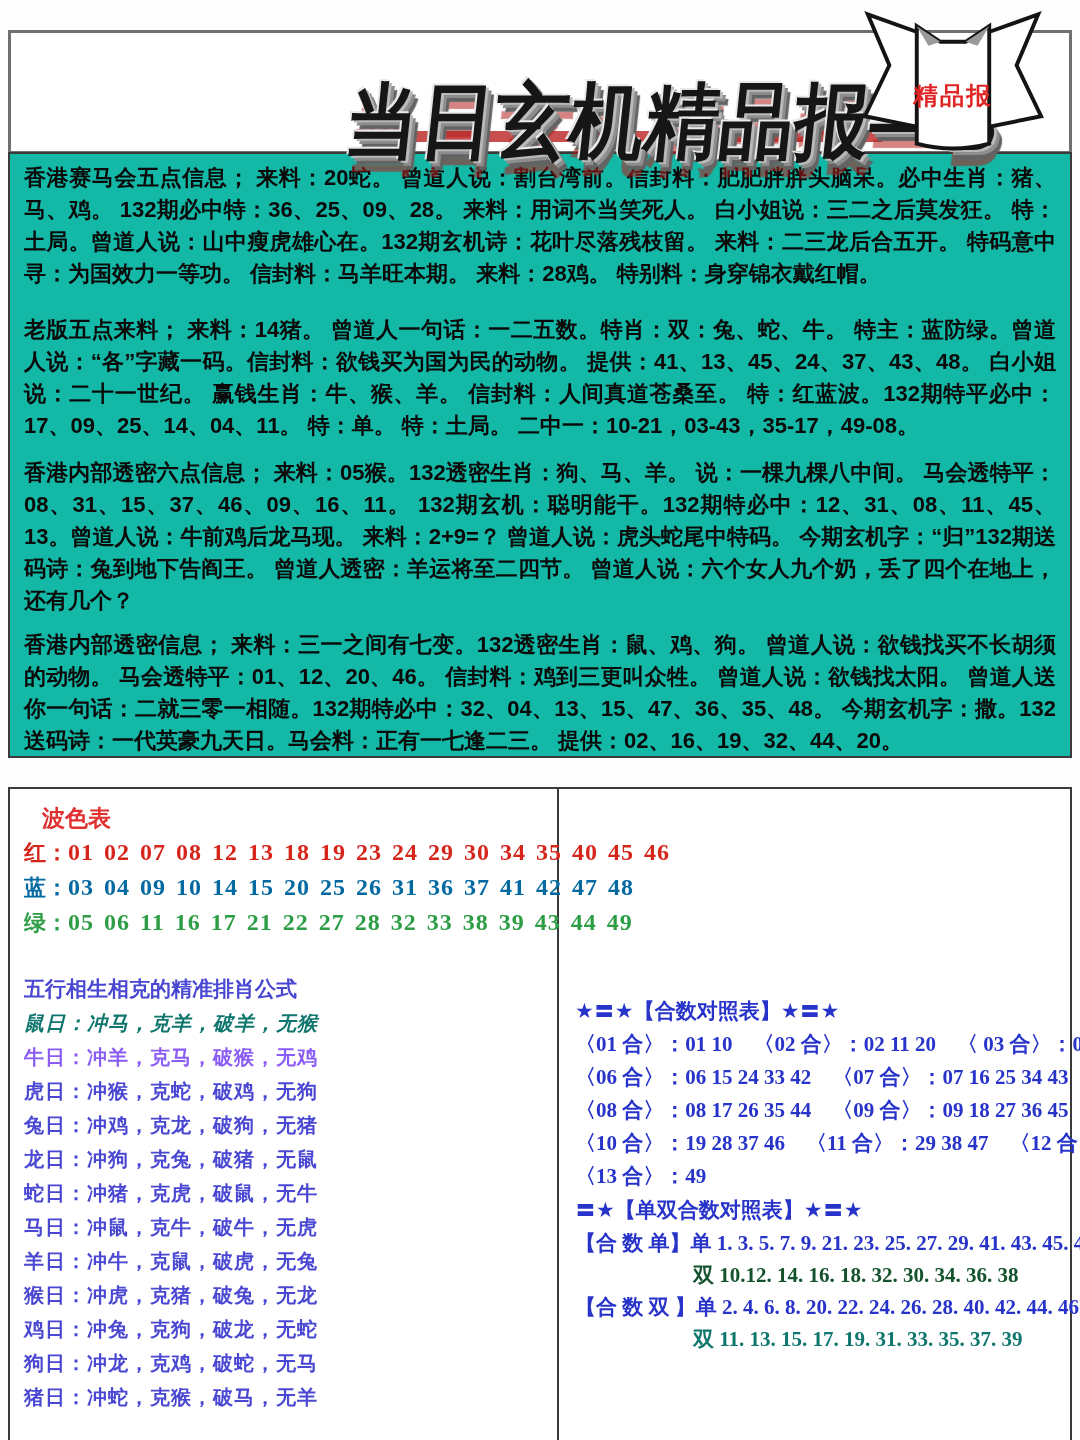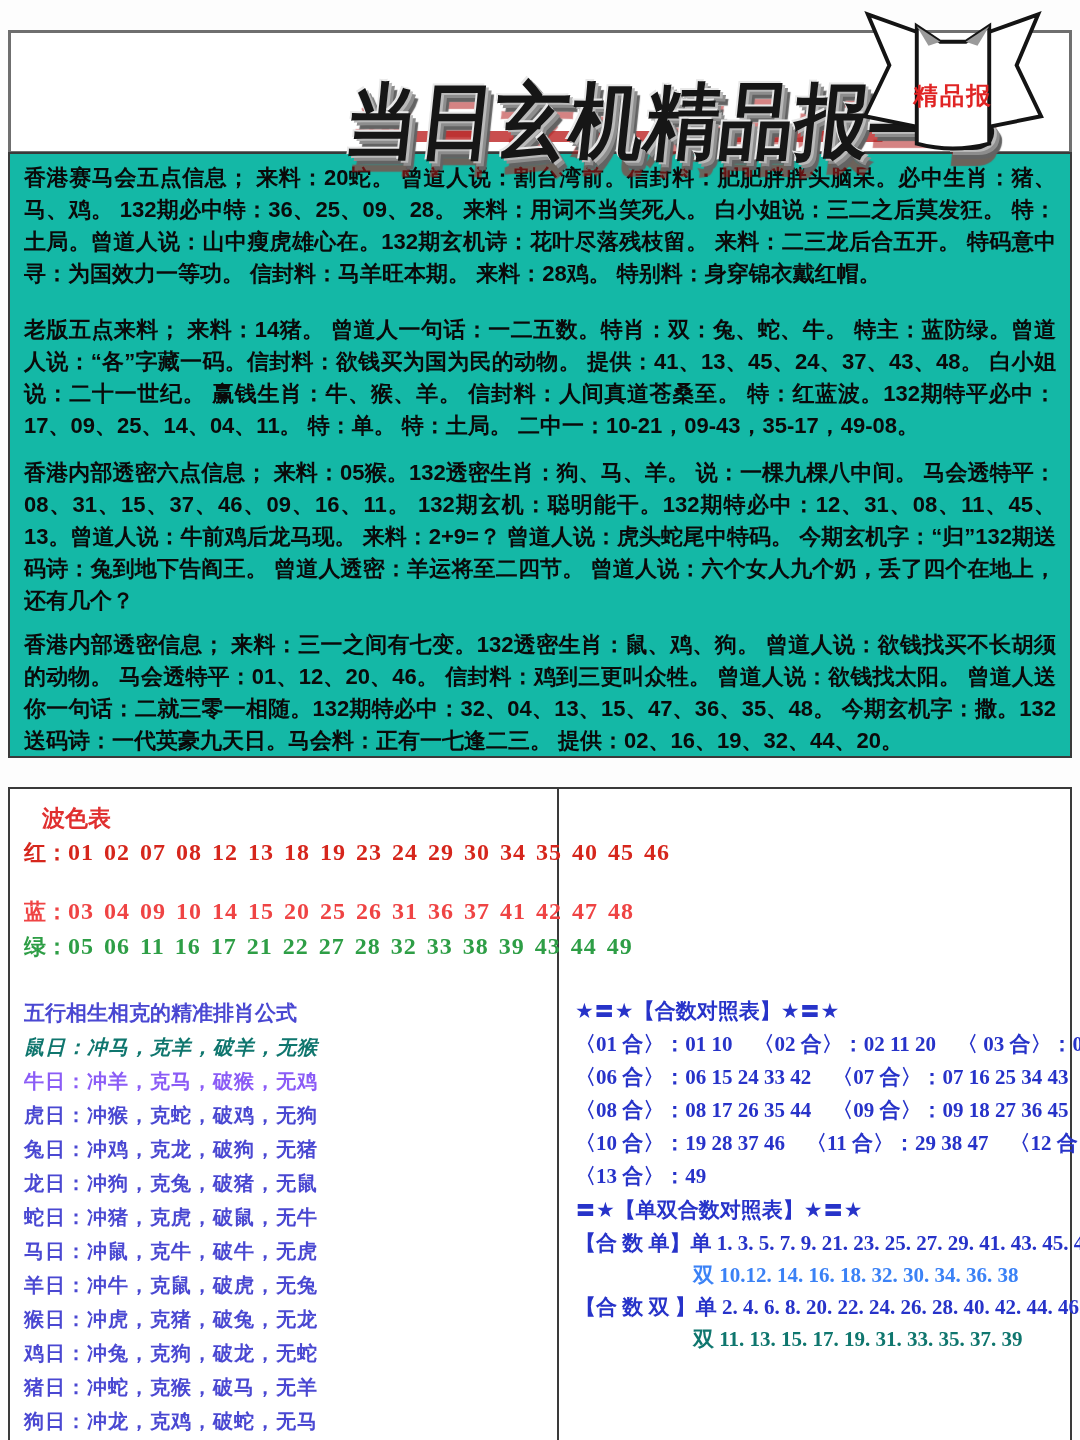--- a/index.html
+++ b/index.html
@@ -105,66 +105,66 @@
     <path d="M58 20 L58 140 Q95 150 132 140 L132 20 L108 36 L82 36 Z" fill="#ffffff" stroke="#141414" stroke-width="4" stroke-linejoin="miter"></path>
 
     <path d="M58 20 L82 36 L70 40 Z" fill="#9a9a9a"></path>
     <path d="M132 20 L108 36 L120 40 Z" fill="#9a9a9a"></path>
     <text x="95" y="100" text-anchor="middle" fill="#e02424">精品报</text>
   </svg>
 </div>
 
 <div class="main-box">
   <p class="para p1">香港赛马会五点信息； 来料：20蛇。 曾道人说：割台湾前。信封料：肥肥胖胖头脑呆。必中生肖：猪、马、鸡。 132期必中特：36、25、09、28。 来料：用词不当笑死人。 白小姐说：三二之后莫发狂。 特：土局。曾道人说：山中瘦虎雄心在。132期玄机诗：花叶尽落残枝留。 来料：二三龙后合五开。 特码意中寻：为国效力一等功。 信封料：马羊旺本期。 来料：28鸡。 特别料：身穿锦衣戴红帽。</p>
-  <p class="para p2">老版五点来料； 来料：14猪。 曾道人一句话：一二五数。特肖：双：兔、蛇、牛。 特主：蓝防绿。曾道人说：“各”字藏一码。信封料：欲钱买为国为民的动物。 提供：41、13、45、24、37、43、48。 白小姐说：二十一世纪。 赢钱生肖：牛、猴、羊。 信封料：人间真道苍桑至。 特：红蓝波。132期特平必中：17、09、25、14、04、11。 特：单。 特：土局。 二中一：10-21，09-43，35-17，49-08。</p>
+  <p class="para p2">老版五点来料； 来料：14猪。 曾道人一句话：一二五数。特肖：双：兔、蛇、牛。 特主：蓝防绿。曾道人说：“各”字藏一码。信封料：欲钱买为国为民的动物。 提供：41、13、45、24、37、43、48。 白小姐说：二十一世纪。 赢钱生肖：牛、猴、羊。 信封料：人间真道苍桑至。 特：红蓝波。132期特平必中：17、09、25、14、04、11。 特：单。 特：土局。 二中一：10-21，03-43，35-17，49-08。</p>
   <p class="para p3">香港内部透密六点信息； 来料：05猴。132透密生肖：狗、马、羊。 说：一棵九棵八中间。 马会透特平：08、31、15、37、46、09、16、11。 132期玄机：聪明能干。132期特必中：12、31、08、11、45、13。曾道人说：牛前鸡后龙马现。 来料：2+9=？ 曾道人说：虎头蛇尾中特码。 今期玄机字：“归”132期送码诗：兔到地下告阎王。 曾道人透密：羊运将至二四节。 曾道人说：六个女人九个奶，丢了四个在地上，还有几个？</p>
   <p class="para p4">香港内部透密信息； 来料：三一之间有七变。132透密生肖：鼠、鸡、狗。 曾道人说：欲钱找买不长胡须的动物。 马会透特平：01、12、20、46。 信封料：鸡到三更叫众牲。 曾道人说：欲钱找太阳。 曾道人送你一句话：二就三零一相随。132期特必中：32、04、13、15、47、36、35、48。 今期玄机字：撒。132送码诗：一代英豪九天日。马会料：正有一七逢二三。 提供：02、16、19、32、44、20。</p>
 </div>
 
 <div class="lower-box">
   <div class="divider"></div>
 
   <div class="col-left">
     <div class="wave-title" style="color: rgb(224, 48, 48);">波色表</div>
 
     <div class="wave-row" style="color: rgb(214, 38, 28);">
       <span>红：</span><span class="nums">01 02 07 08 12 13 18 19 23 24 29 30 34 35 40 45 46</span>
     </div>
-    <div class="wave-row" style="color: #ef4444; margin-top: 24px;">
+    <div class="wave-row" style="color: #0369a1;">
       <span>蓝：</span><span class="nums">03 04 09 10 14 15 20 25 26 31 36 37 41 42 47 48</span>
     </div>
     <div class="wave-row" style="color: rgb(46, 158, 70);">
       <span>绿：</span><span class="nums">05 06 11 16 17 21 22 27 28 32 33 38 39 43 44 49</span>
     </div>
 
     <div class="formula-title" style="color: rgb(74, 72, 210); margin-top: 32px;">五行相生相克的精准排肖公式</div>
 
     <div class="zodiac-row" style="color: #0f766e; font-style: italic;">鼠日：冲马，克羊，破羊，无猴</div>
     <div class="zodiac-row" style="color: #8b5cf6;">牛日：冲羊，克马，破猴，无鸡</div>
     <div class="zodiac-row" style="color: rgb(74, 72, 210);">虎日：冲猴，克蛇，破鸡，无狗</div>
     <div class="zodiac-row" style="color: rgb(74, 72, 210);">兔日：冲鸡，克龙，破狗，无猪</div>
     <div class="zodiac-row" style="color: rgb(74, 72, 210);">龙日：冲狗，克兔，破猪，无鼠</div>
     <div class="zodiac-row" style="color: rgb(74, 72, 210);">蛇日：冲猪，克虎，破鼠，无牛</div>
     <div class="zodiac-row" style="color: rgb(74, 72, 210);">马日：冲鼠，克牛，破牛，无虎</div>
     <div class="zodiac-row" style="color: rgb(74, 72, 210);">羊日：冲牛，克鼠，破虎，无兔</div>
     <div class="zodiac-row" style="color: rgb(74, 72, 210);">猴日：冲虎，克猪，破兔，无龙</div>
     <div class="zodiac-row" style="color: rgb(74, 72, 210);">鸡日：冲兔，克狗，破龙，无蛇</div>
+    <div class="zodiac-row" style="color: rgb(74, 72, 210);">狗日：冲龙，克鸡，破蛇，无马</div>
     <div class="zodiac-row" style="color: rgb(74, 72, 210);">猪日：冲蛇，克猴，破马，无羊</div>
-    <div class="zodiac-row" style="color: rgb(74, 72, 210);">狗日：冲龙，克鸡，破蛇，无马</div>
   </div>
 
   <div class="col-right">
     <div class="sum-heading" style="color: rgb(39, 51, 201);">★〓★【合数对照表】★〓★</div>
 
     <div class="sum-row" style="color: rgb(39, 51, 201);">〈01 合〉：01 10　〈02 合〉：02 11 20　〈 03 合〉：03 12 21 30</div>
     <div class="sum-row" style="color: rgb(39, 51, 201);">〈06 合〉：06 15 24 33 42　〈07 合〉：07 16 25 34 43</div>
     <div class="sum-row" style="color: rgb(39, 51, 201);">〈08 合〉：08 17 26 35 44　〈09 合〉：09 18 27 36 45</div>
     <div class="sum-row" style="color: rgb(39, 51, 201);">〈10 合〉：19 28 37 46　〈11 合〉：29 38 47　〈12 合〉：39 48</div>
     <div class="sum-row" style="color: rgb(39, 51, 201);">〈13 合〉：49</div>
 
     <div class="sum-heading" style="color: rgb(39, 51, 201);">〓★【单双合数对照表】★〓★</div>
 
     <div class="oe-line" style="color: rgb(39, 51, 201);">【合 数 单】单 1. 3. 5. 7. 9. 21. 23. 25. 27. 29. 41. 43. 45. 47. 49.</div>
-    <div class="oe-line indent" style="color: #3b82f6;">双 10.12. 14. 16. 18. 32. 30. 34. 36. 38</div>
+    <div class="oe-line indent" style="color: #14532d;">双 10.12. 14. 16. 18. 32. 30. 34. 36. 38</div>
     <div class="oe-line" style="color: rgb(39, 51, 201);">【合 数 双 】单 2. 4. 6. 8. 20. 22. 24. 26. 28. 40. 42. 44. 46. 48</div>
     <div class="oe-line indent" style="color: #0f766e;">双 11. 13. 15. 17. 19. 31. 33. 35. 37. 39</div>
   </div>
 </div>
 
 </body></html>

